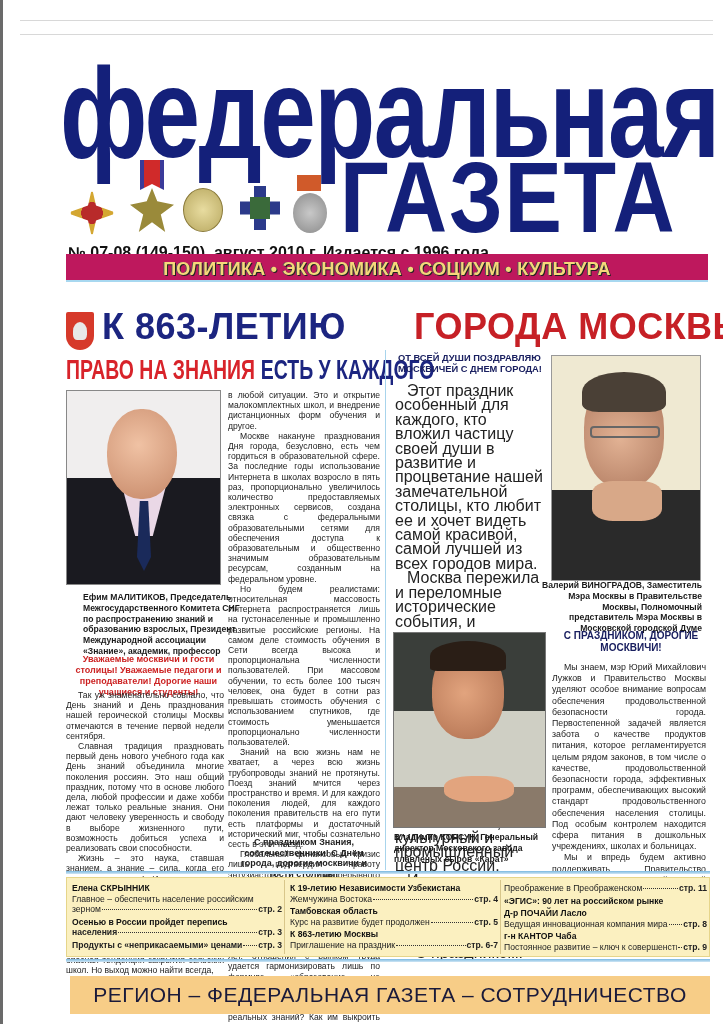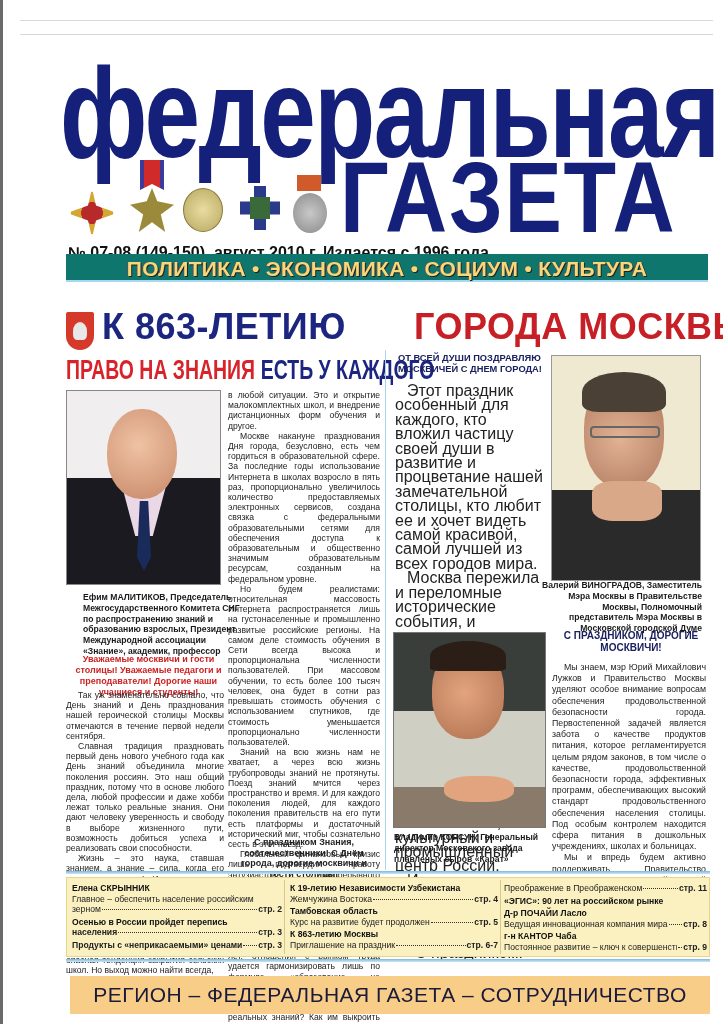--- a/index.html
+++ b/index.html
@@ -22,22 +22,22 @@
         clip-path: polygon(50% 0,58% 35%,100% 50%,58% 65%,50% 100%,42% 65%,0 50%,42% 35%); }
   .m2r { left: 75px; top: 0; width: 24px; height: 30px; background: linear-gradient(90deg,#3b3b9a 0 15%,#d02a2a 15% 85%,#3b3b9a 85%); clip-path: polygon(0 0,100% 0,100% 100%,50% 80%,0 100%); }
   .m2 { left: 65px; top: 28px; width: 44px; height: 44px; background: #9a8a3a; clip-path: polygon(50% 0,62% 30%,100% 38%,70% 60%,80% 100%,50% 78%,20% 100%,30% 60%,0 38%,38% 30%); }
   .m3 { left: 118px; top: 28px; width: 40px; height: 44px; border-radius: 50%; background: radial-gradient(circle,#e8dca0,#b8a860); border: 1px solid #8a7a3a; }
   .m4 { left: 175px; top: 26px; width: 40px; height: 44px; background: #2b3a8a; clip-path: polygon(35% 0,65% 0,65% 35%,100% 35%,100% 65%,65% 65%,65% 100%,35% 100%,35% 65%,0 65%,0 35%,35% 35%); }
   .m4c { left: 185px; top: 37px; width: 20px; height: 22px; background: #3a6a3a; }
   .m5r { left: 232px; top: 15px; width: 24px; height: 16px; background: #d05a2a; }
   .m5 { left: 228px; top: 33px; width: 34px; height: 40px; border-radius: 50%; background: radial-gradient(circle,#c8c8c8,#8a8a8a); }
 
   .issue { position: absolute; left: 68px; top: 244px; font-size: 16px; font-weight: bold; color: #111; white-space: nowrap; }
-  .sections { position: absolute; left: 66px; top: 254px; width: 642px; height: 28px; background: #0f766e; border-bottom: 2px solid #a8d8f0;
-    text-align: center; font-weight: bold; font-size: 21px; line-height: 30px; color: #f6d77a; letter-spacing: 0.3px;
+  .sections { position: absolute; left: 66px; top: 254px; width: 642px; height: 28px; background: #be185d; border-bottom: 2px solid #a8d8f0;
+    text-align: center; font-weight: bold; font-size: 18px; line-height: 30px; color: #f6d77a; letter-spacing: 0.3px;
     text-shadow: 1px 1px 0 #222, -1px 0 0 #555; }
 
   .hdr863 { position: absolute; left: 66px; top: 304px; width: 644px; height: 50px; padding-left: 30px; }
   .coat { position: absolute; left: 0; top: 8px; width: 28px; height: 38px; background: #d6392a; border-radius: 2px 2px 14px 14px; }
   .coat-rider { position: absolute; left: 7px; top: 10px; width: 14px; height: 18px; background: #e8e8e8; border-radius: 50% 50% 30% 30%; }
   .h863a { position: absolute; left: 36px; top: 2px; font-size: 36px; font-weight: bold; color: #1c2580; white-space: nowrap; letter-spacing: 0.5px; }
   .h863b { position: absolute; left: 348px; top: 2px; font-size: 36px; font-weight: bold; color: #c62026; white-space: nowrap; letter-spacing: 0.5px; }
 
   .pravo { position: absolute; left: 66px; top: 355px; width: 316px; height: 30px; white-space: nowrap; }
   .pravo-wrap { display: flex; align-items: baseline; gap: 0; transform: scaleX(0.72); transform-origin: left top; }

